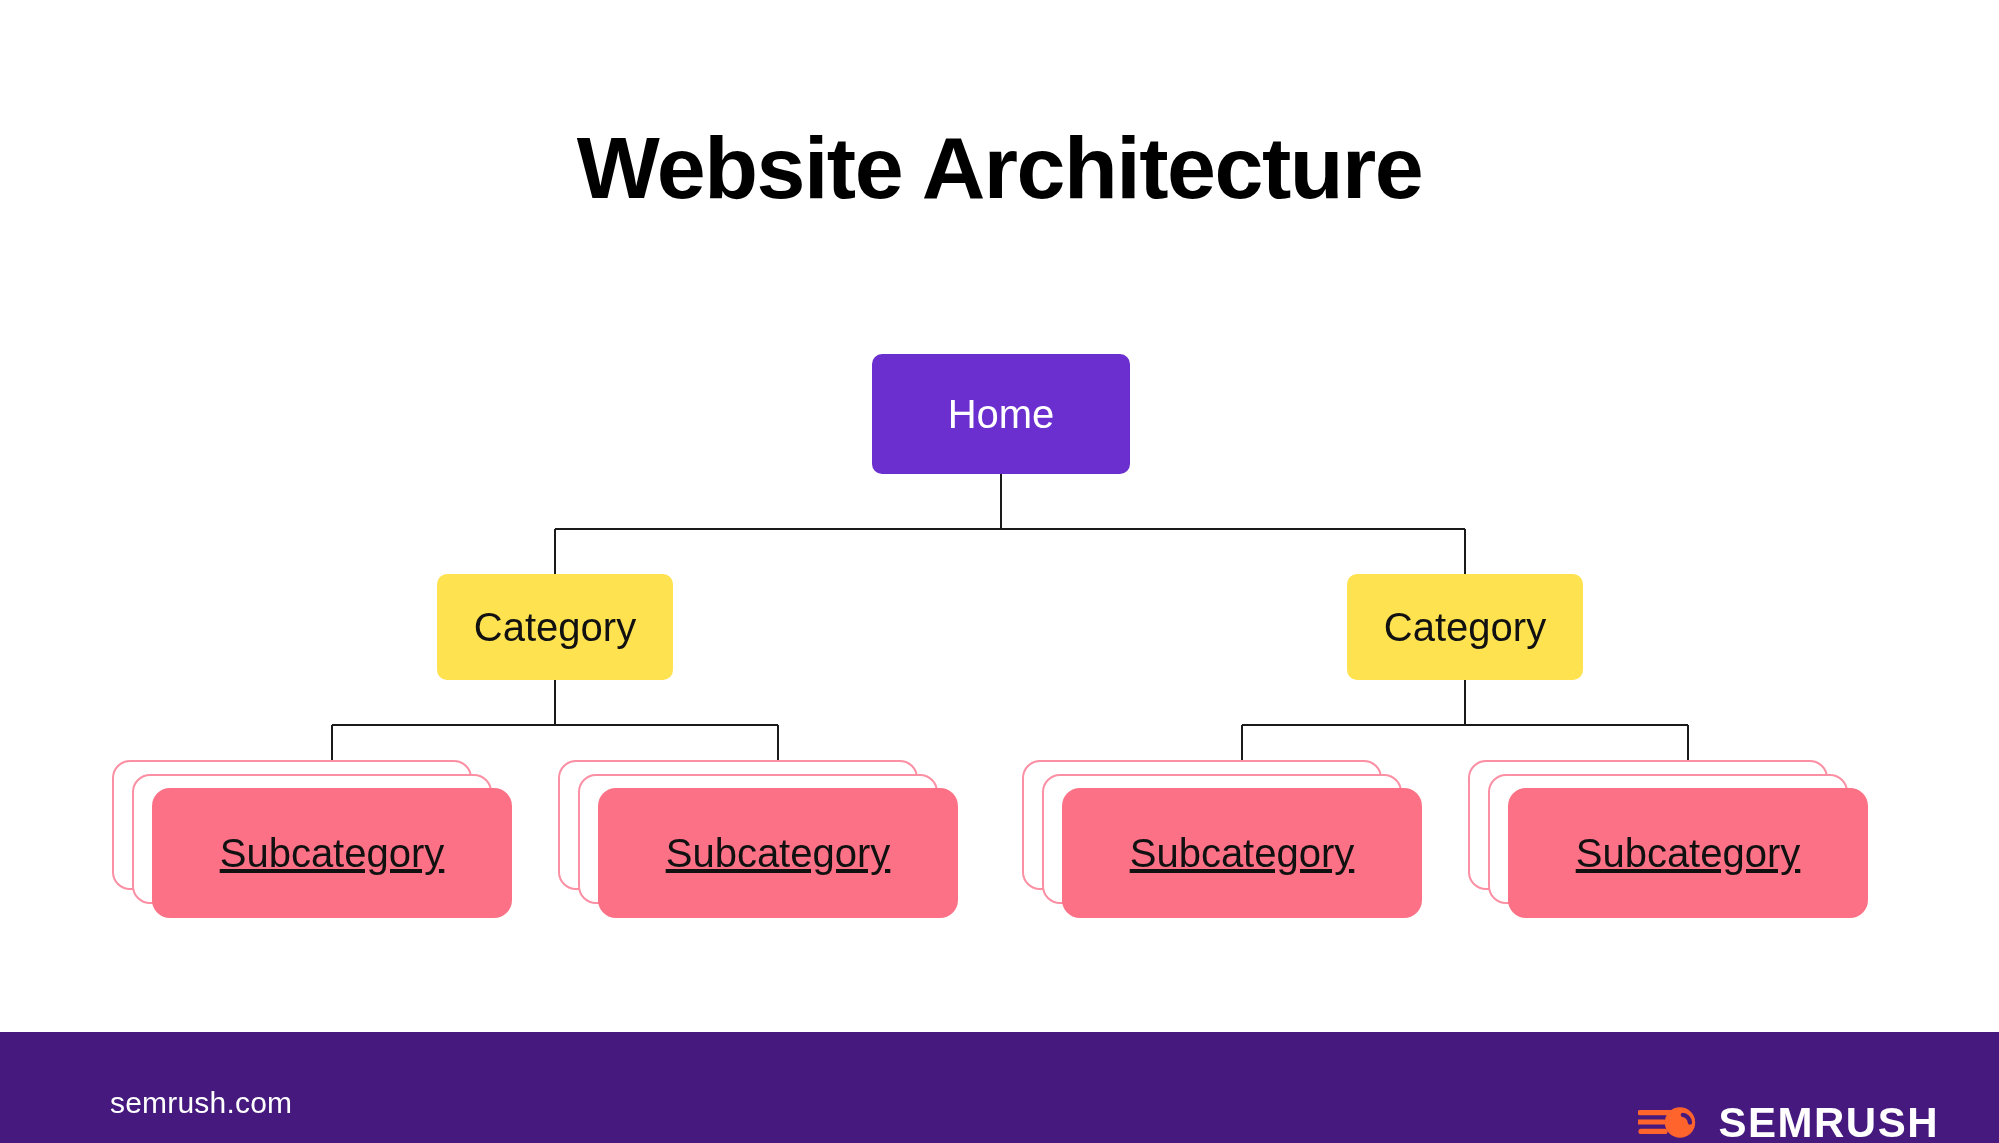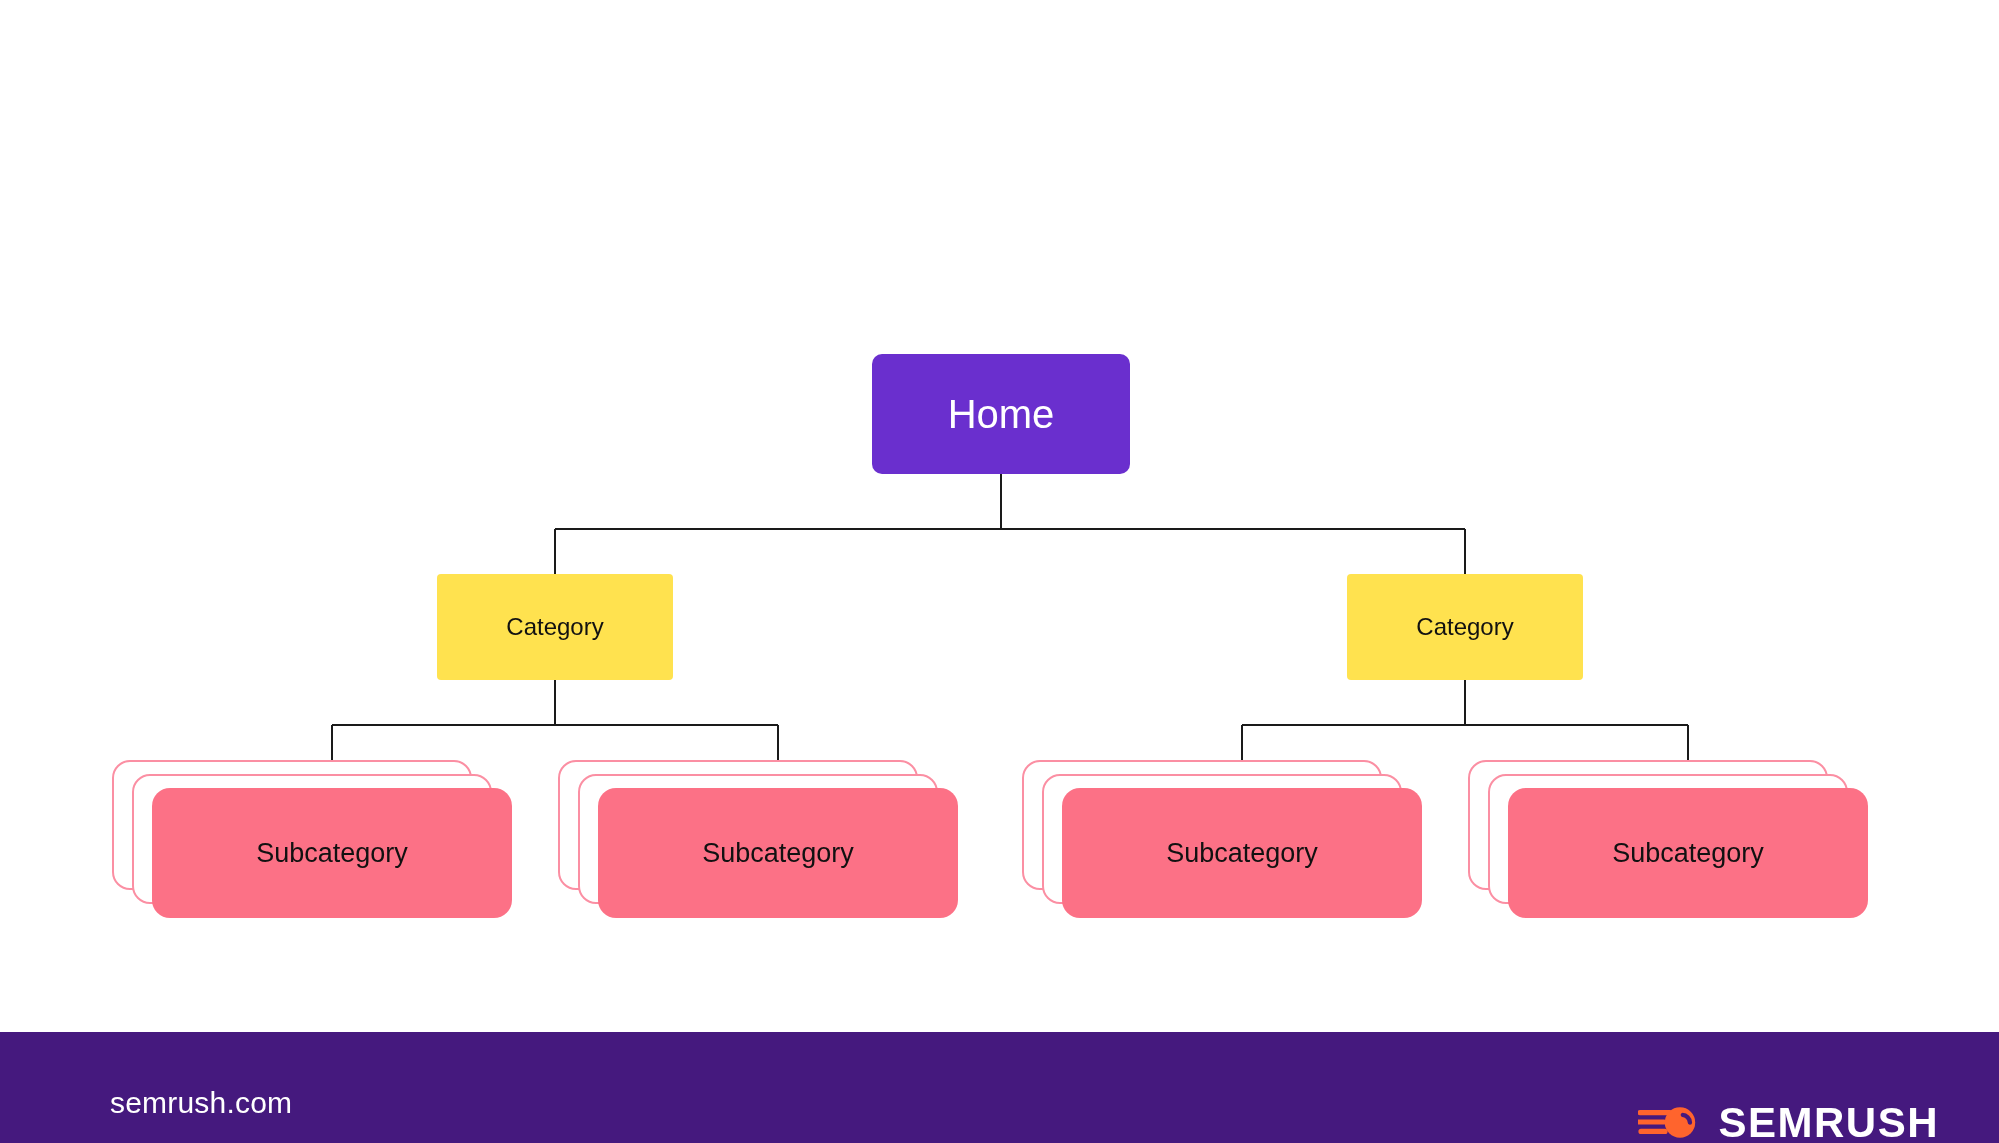--- a/index.html
+++ b/index.html
@@ -74,22 +74,22 @@
     left: 872px;
     top: 342px;
     width: 258px;
     height: 120px;
   }
 
   
   .node-category {
     background: #FFE24F;
     color: #111111;
-    border-radius: 4px;
-    font-size: 24px;
+    border-radius: 10px;
+    font-size: 40px;
     font-weight: 400;
     width: 236px;
     height: 106px;
     top: 562px;
   }
   #category-left  { left: 437px; }
   #category-right { left: 1347px; }
 
   
   .subcat-stack {
@@ -115,23 +115,24 @@
     top: 28px;
     width: 360px;
     height: 130px;
     box-sizing: border-box;
     background: #FC7186;
     border-radius: 18px;
     display: flex;
     align-items: center;
     justify-content: center;
     color: #111111;
-    font-size: 27px;
+    font-size: 40px;
     font-weight: 400;
     line-height: 1;
+    text-decoration: underline;
   }
 
   #subcat-1 { left: 112px;  }
   #subcat-2 { left: 558px;  }
   #subcat-3 { left: 1022px; }
   #subcat-4 { left: 1468px; }
 
   
   #footer {
     position: absolute;
@@ -163,20 +164,21 @@
     font-size: 42px;
     font-weight: 700;
     letter-spacing: 1.5px;
   }
 </style>
 </head>
 <body>
 
 <div id="canvas">
 
+  <div id="page-title">Website Architecture</div>
 
   <div id="diagram">
 
     <svg id="connectors" viewBox="0 0 1999 1032" width="1999" height="1032">
       <g stroke="#1A1A1A" stroke-width="2.6" fill="none" shape-rendering="crispEdges">
 
         <line x1="1001" y1="462" x2="1001" y2="517"></line>
         <line x1="555" y1="517" x2="1465" y2="517"></line>
         <line x1="555" y1="517" x2="555" y2="562"></line>
         <line x1="1465" y1="517" x2="1465" y2="562"></line>

